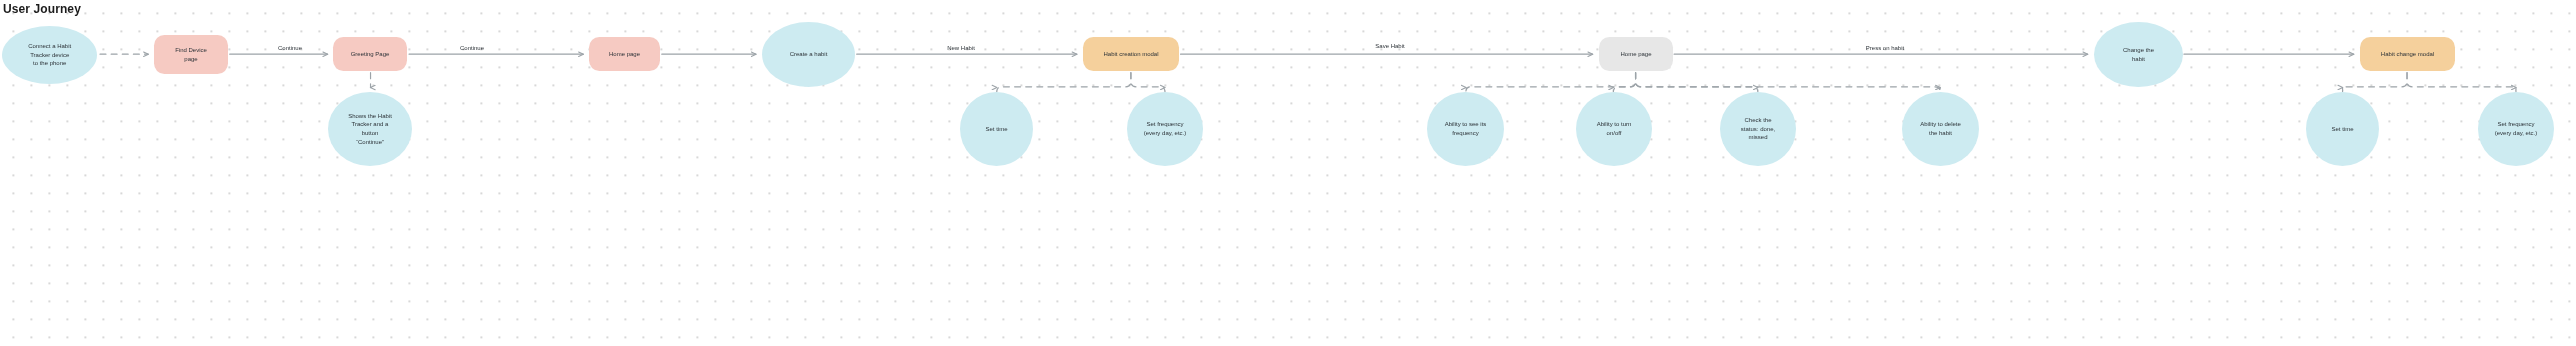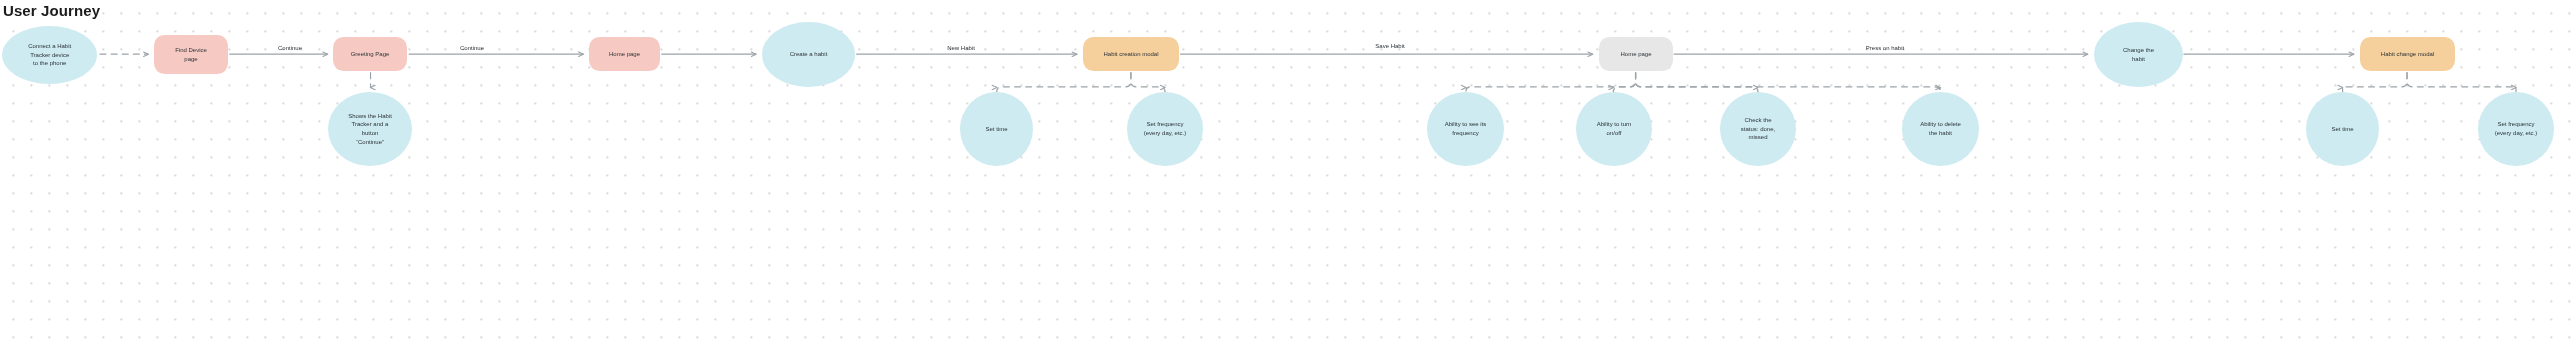--- a/index.html
+++ b/index.html
@@ -11,21 +11,21 @@
     background-position:4.4px 4.4px;
     font-family:"Liberation Sans", sans-serif;
     overflow:hidden;
     position:relative;
   }
   #canvas{position:absolute;inset:0;}
 
   
   #page-title{
     position:absolute;left:3px;top:1.5px;
-    font-size:15px;font-weight:bold;color:#1c1c1c;
+    font-size:12px;font-weight:bold;color:#1c1c1c;
     letter-spacing:0.1px;white-space:nowrap;
   }
 
   
   #edges{position:absolute;left:0;top:0;width:2576px;height:347px;}
 
   
   .node{
     position:absolute;
     display:flex;align-items:center;justify-content:center;

